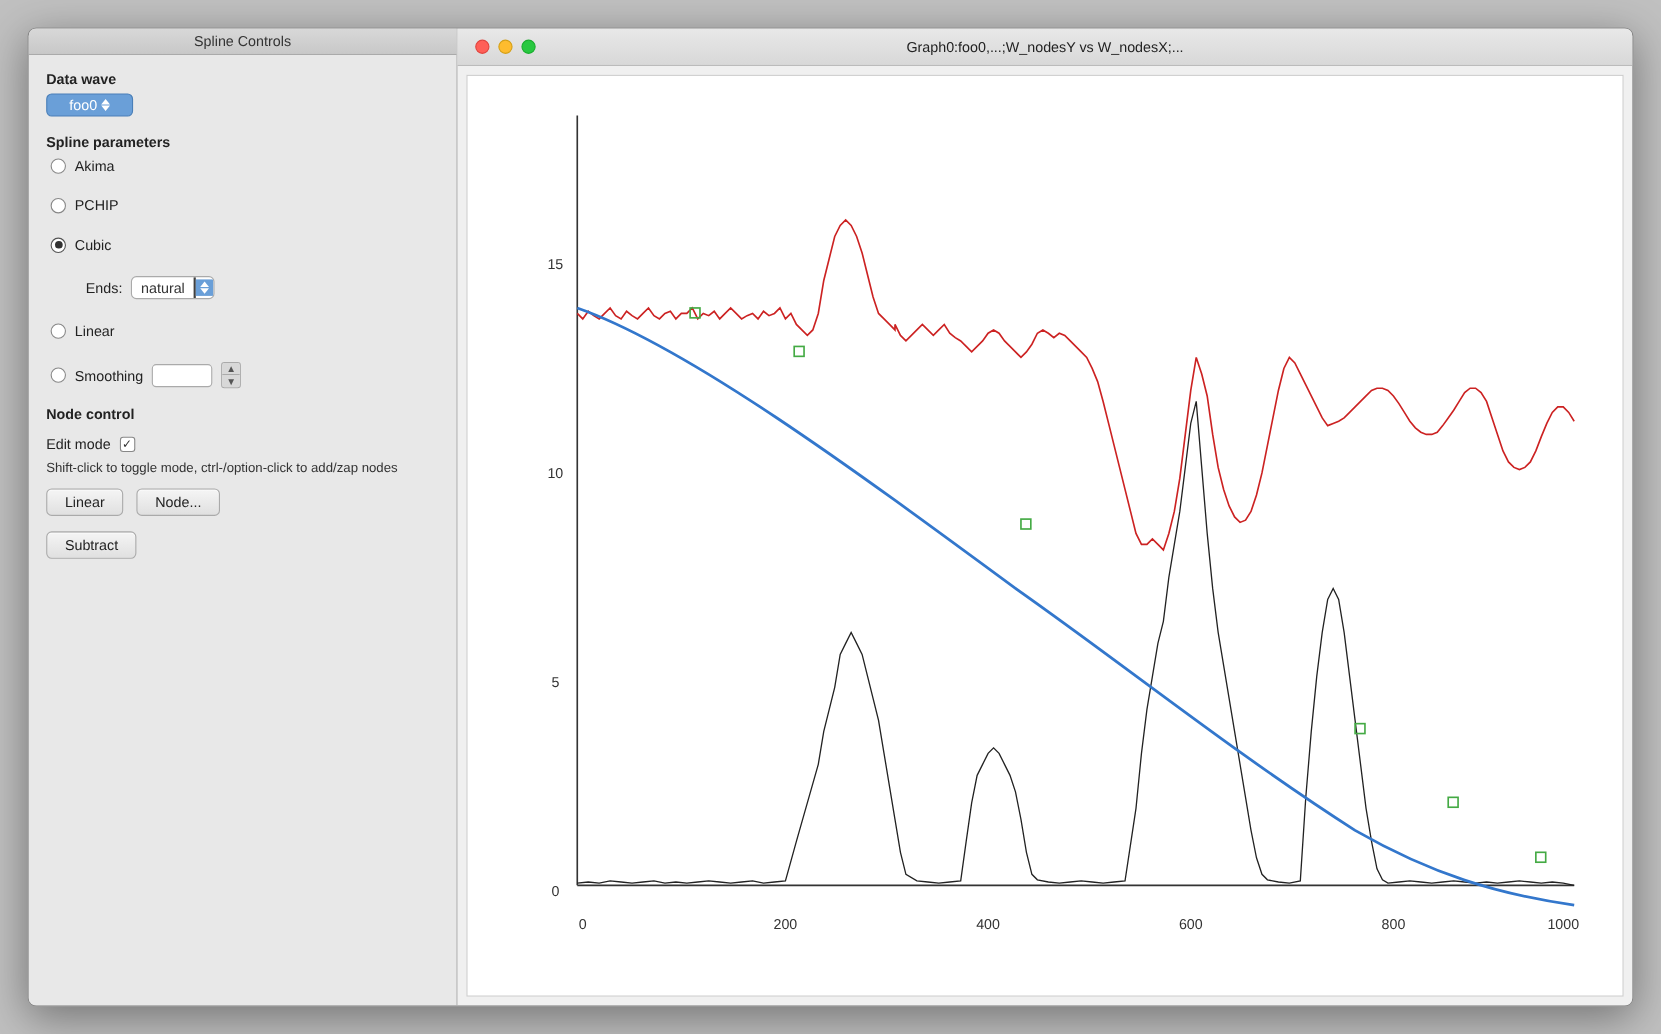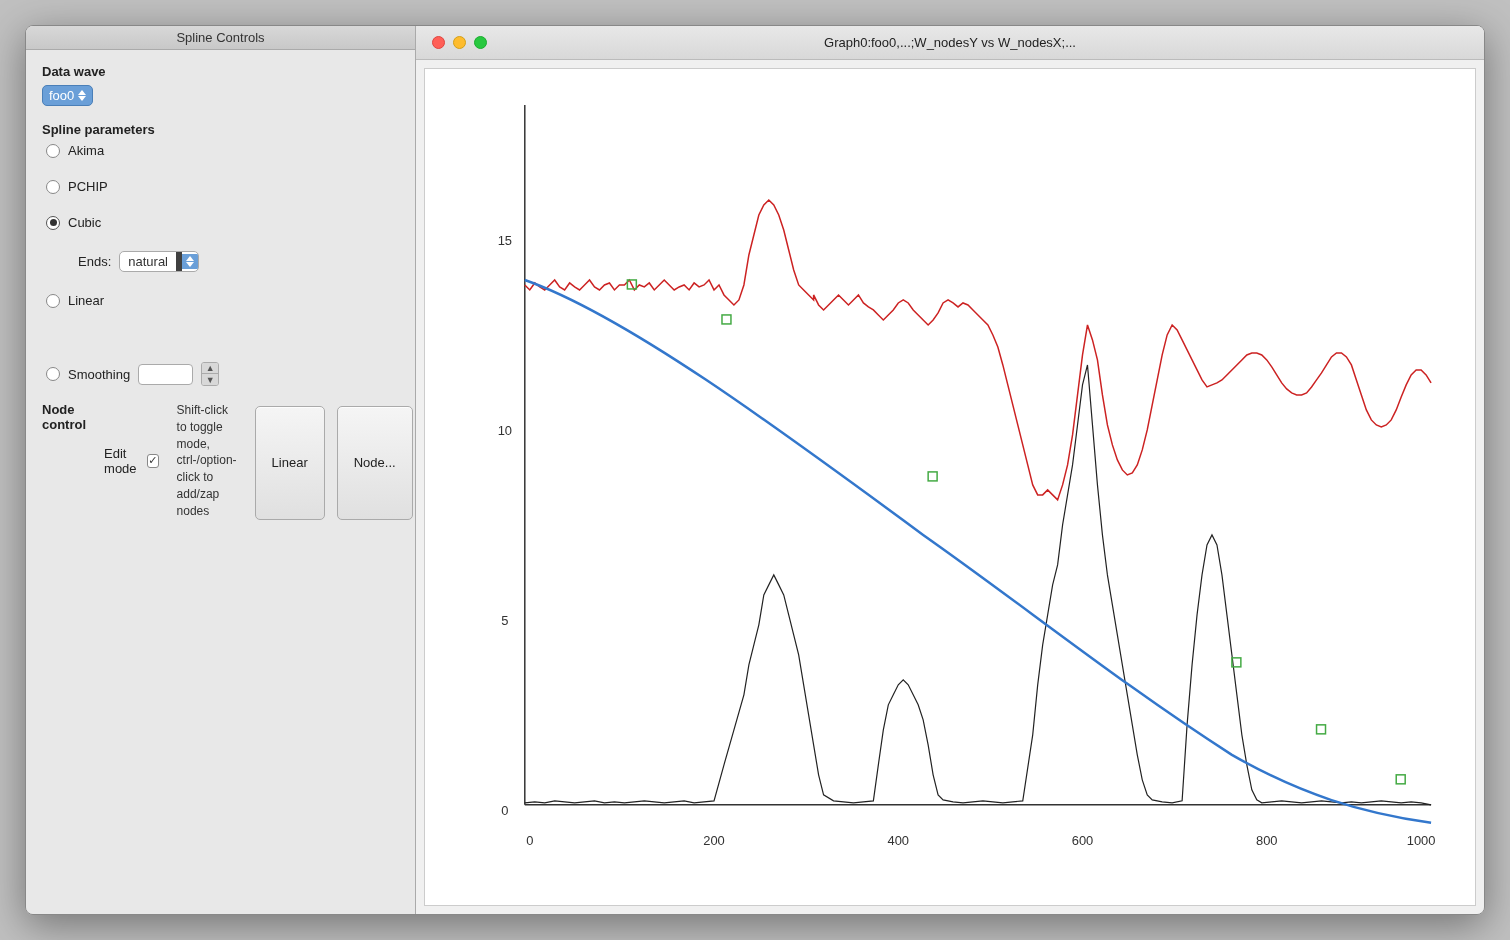--- a/index.html
+++ b/index.html
@@ -57,21 +57,21 @@
     .select-wrapper {
       display: flex;
       align-items: center;
     }
     .select-arrow-box {
       display: inline-flex;
       align-items: center;
       background: #6a9fd8;
       border: 1px solid #4a7fb8;
       border-radius: 5px;
-      padding: 2px 6px;
+      padding: 2px 20px;
       cursor: pointer;
       gap: 4px;
     }
     .select-arrow-box span.val {
       font-size: 13px;
       color: #fff;
       font-weight: 500;
     }
     .arrow-ud {
       display: flex;
@@ -138,36 +138,35 @@
       align-items: center;
       background: white;
       border: 1px solid #aaa;
       border-radius: 5px;
       overflow: hidden;
     }
     .ends-select-box .val {
       padding: 2px 8px;
       font-size: 13px;
       color: #333;
-      border-right: 6px solid #404040;
+      border-right: 2px solid #404040;
     }
     .ends-select-box .arrows {
       display: flex;
       flex-direction: column;
       padding: 2px 4px;
       gap: 1px;
       background: #6a9fd8;
       cursor: pointer;
     }
 
     .smoothing-row {
       display: flex;
       align-items: center;
       gap: 8px;
-      margin-top: 33px;
     }
     .smoothing-input {
       width: 55px;
       padding: 2px 6px;
       border: 1px solid #aaa;
       border-radius: 4px;
       background: white;
       font-size: 13px;
       color: #333;
     }
@@ -187,22 +186,22 @@
       justify-content: center;
       cursor: pointer;
       font-size: 9px;
       color: #555;
       border-bottom: 1px solid #aaa;
     }
     .stepper .step:last-child { border-bottom: none; }
 
     .node-control-section {
       display: flex;
-      flex-direction: row;
-      gap: 18px;
+      flex-direction: column;
+      gap: 6px;
     }
     .edit-mode-row {
       display: flex;
       align-items: center;
       gap: 8px;
     }
     .checkbox-checked {
       width: 14px;
       height: 14px;
       border: 1.5px solid #888;

